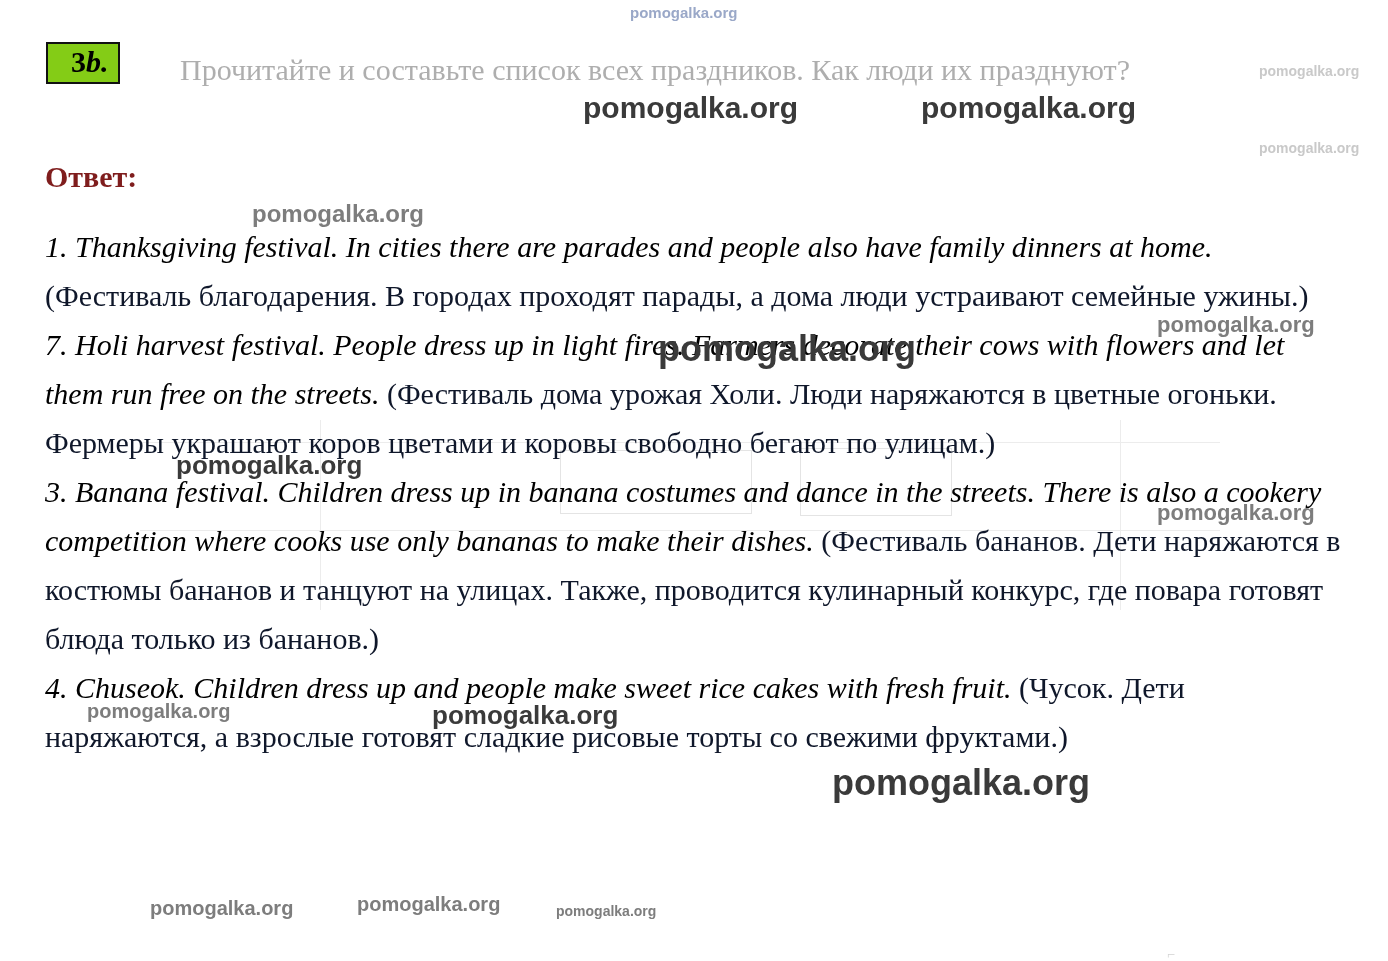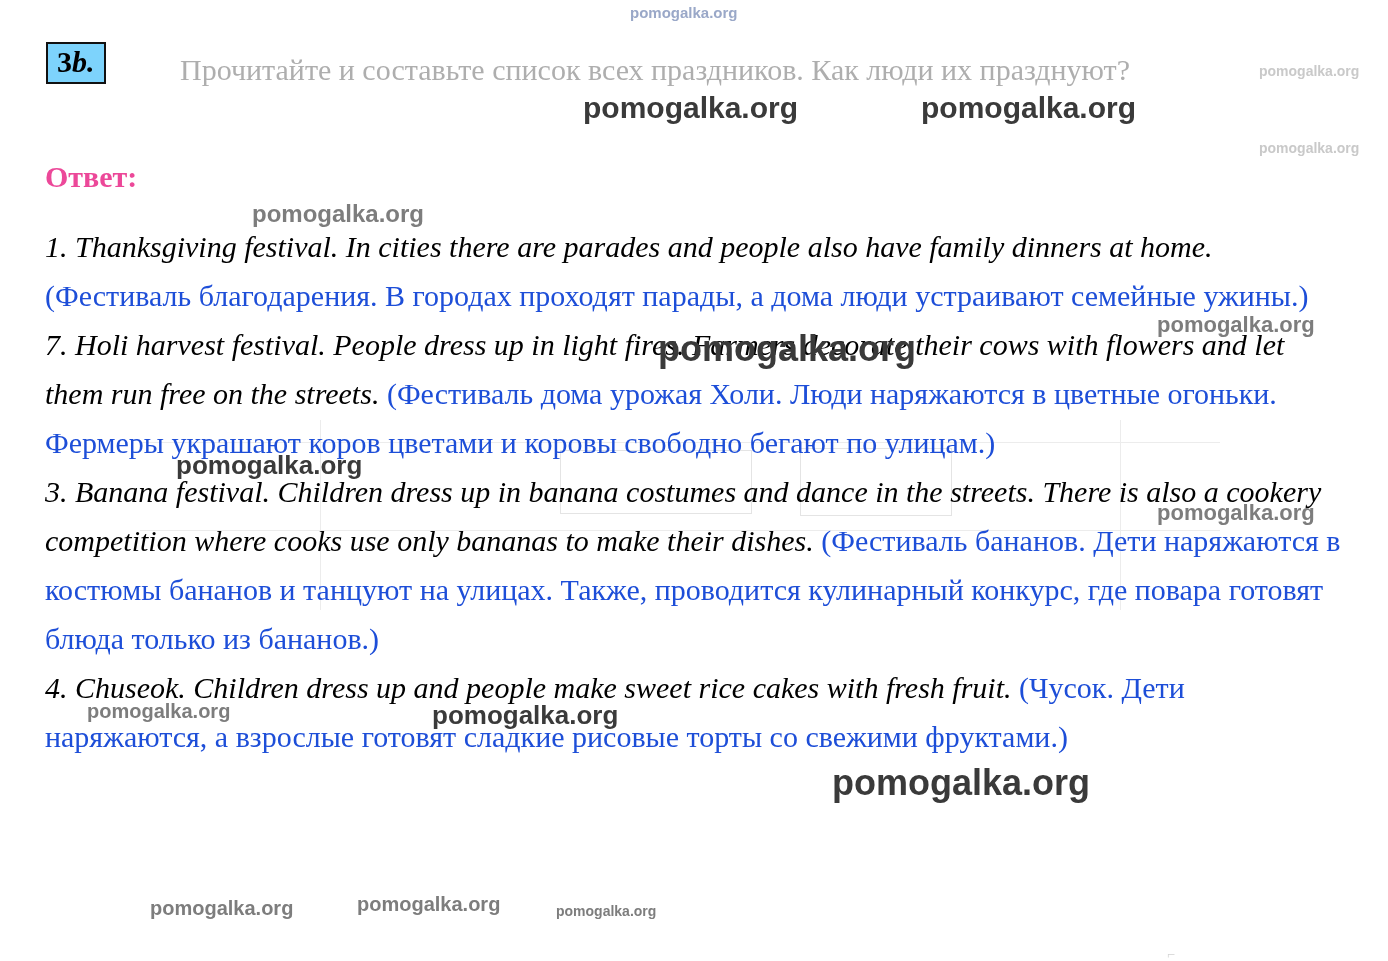--- a/index.html
+++ b/index.html
@@ -35,62 +35,62 @@
   .wm.mid  { color: #7d7d7d; }
   .wm.blue { color: #9aa8c8; }
   .wm.light{ color: #c9c9c9; }
 
   
   .ex-badge {
     position: absolute;
     left: 46px;
     top: 42px;
     border: 2px solid #111;
-    padding: 2px 9px 4px 9px;
+    padding: 2px 9px 4px 23px;
     font-size: 30px;
     font-weight: bold;
     font-style: italic;
     line-height: 1.05;
     font-family: "Liberation Serif", serif;
-    background: #7dd3fc;
+    background: #84cc16;
   }
   .ex-badge .b-num { font-style: normal; }
 
   .task-text {
     position: absolute;
     left: 133px;
     top: 44px;
     width: 1120px;
     font-size: 30px;
     line-height: 52px;
     color: #aeaeae;
     margin-left: 47px;
   }
 
   .answer-label {
     position: absolute;
     left: 45px;
     top: 160px;
     font-size: 30px;
     font-weight: bold;
-    color: #ec4899;
+    color: #7f1d1d;
   }
 
   
   .content {
     position: absolute;
     left: 45px;
     top: 222px;
     width: 1300px;
     font-size: 30px;
     line-height: 49px;
   }
   .para { margin: 0 0 0 0; text-align: left; }
   .en { color: #000000; font-style: italic; }
-  .ru { color: #1d4ed8; }
+  .ru { color: #0f172a; }
 
   
   .ghost {
     position: absolute;
     left: 140px;
     top: 420px;
     width: 1080px;
     height: 190px;
     pointer-events: none;
   }

